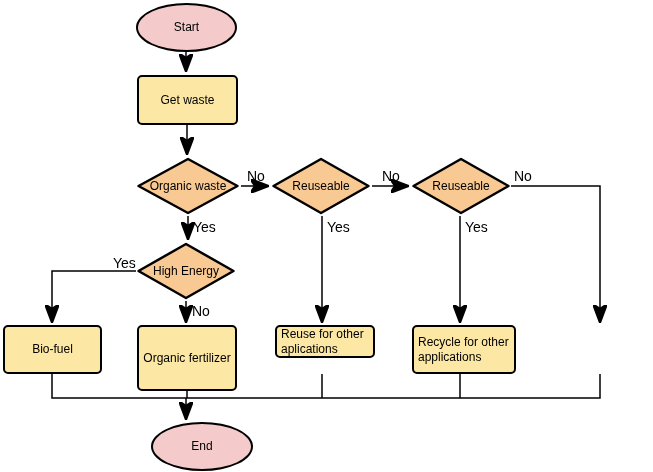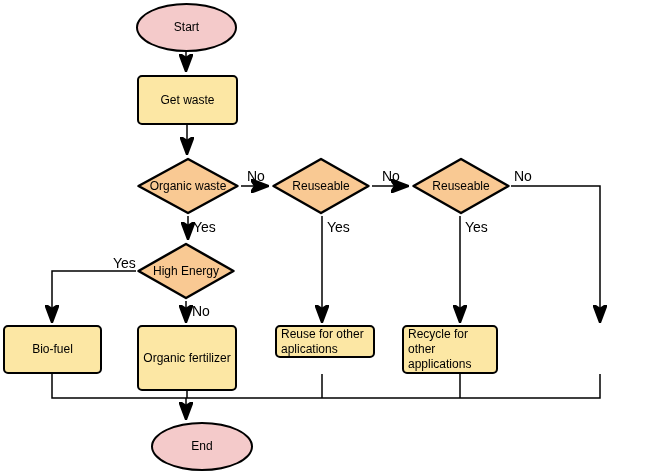--- a/index.html
+++ b/index.html
@@ -141,21 +141,21 @@
   </div>
 
   <div class="node process" style="left:137px;top:325px;width:100px;height:66px">
     <span class="label">Organic fertilizer</span>
   </div>
 
   <div class="node process" style="left:275px;top:325px;width:100px;height:33px">
     <span class="label">Reuse for other aplications</span>
   </div>
 
-  <div class="node process" style="left:402px;top:325px;width:96px;height:49px">
+  <div class="node process" style="left:412px;top:325px;width:104px;height:49px">
     <span class="label">Recycle for other applications</span>
   </div>
 
 
   <div class="node terminator" style="left:151px;top:422px;width:102px;height:49px">
     <span class="label">End</span>
   </div>
 
   <span class="edge-label" style="left:247px;top:168px">No</span>
   <span class="edge-label" style="left:382px;top:168px">No</span>

